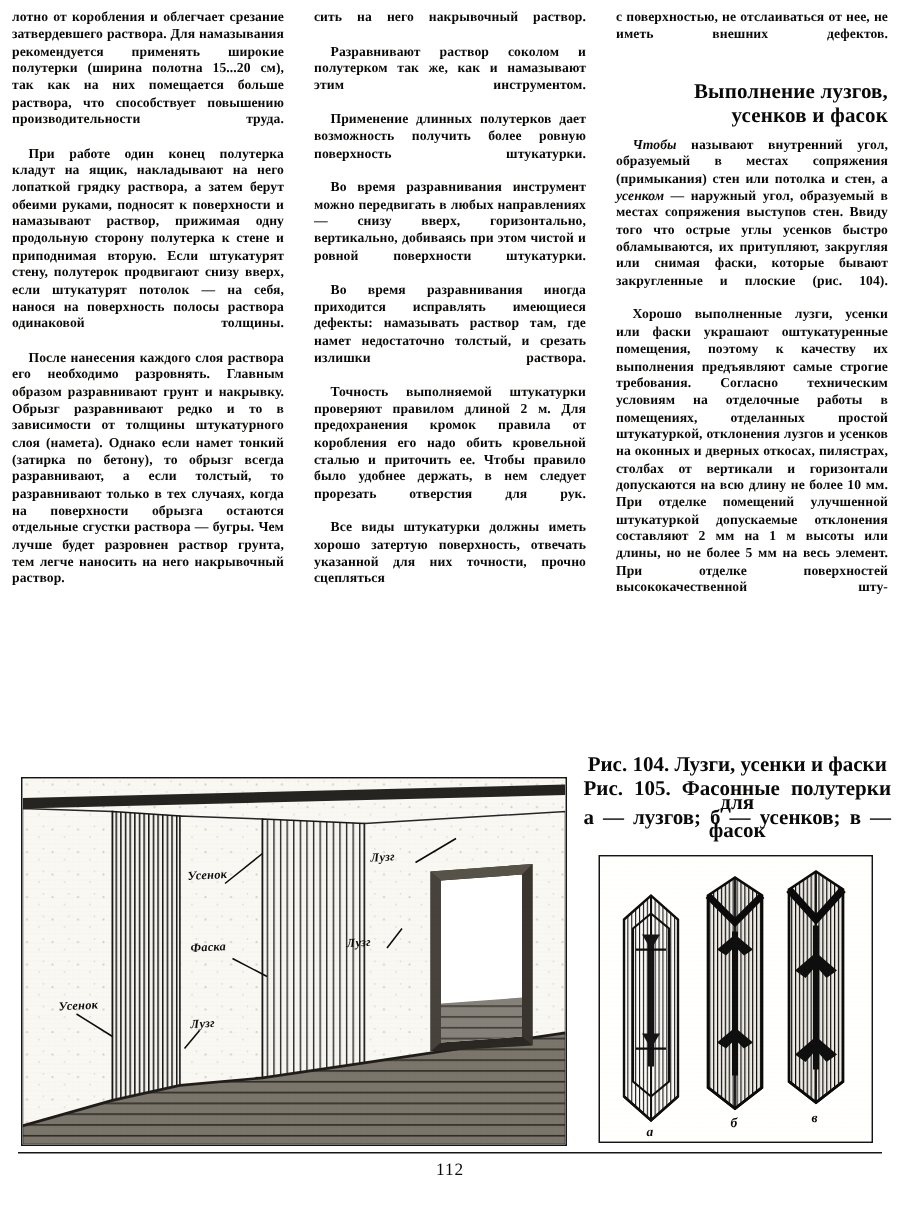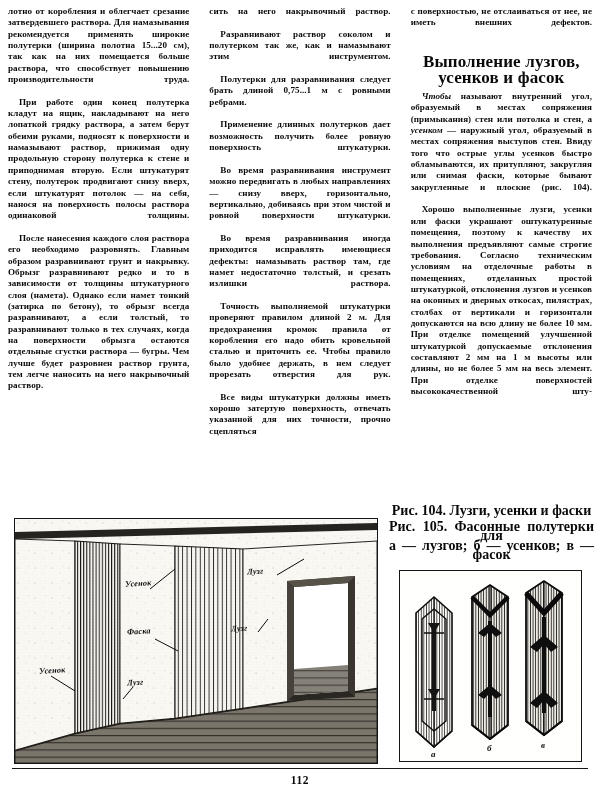--- a/index.html
+++ b/index.html
@@ -65,23 +65,23 @@
   
   .col p::after {
     content: "";
     display: inline-block;
     width: 100%;
   }
 
   
   h2.section-title {
     margin: 14px 0 6px 0;
-    font-size: 17px;
+    font-size: 14px;
     line-height: 15.5px;
-    text-align: center;
+    text-align: right;
     font-weight: 700;
     letter-spacing: .1px;
   }
   h2.section-title .ln { display: block; }
 
   em.it {
     font-style: italic;
     font-weight: 700;
   }
 
@@ -146,41 +146,40 @@
     height: 1.4px;
     background: #1c1c1c;
   }
   #folio {
     position: absolute;
     left: 0;
     top: 774px;
     width: 600px;
     text-align: center;
     font-size: 11.5px;
-    font-weight: 700;
+    font-weight: 400;
     letter-spacing: .6px;
   }
 </style>
 </head>
 <body>
 
 <div id="page"></div>
 
 <div class="cols">
 
   <div class="col">
     <p>лотно от коробления и облегчает срезание затвердевшего раствора. Для намазывания рекомендуется применять широкие полутерки (ширина полотна 15...20 см), так как на них помещается больше раствора, что способствует повышению производительности труда.</p>
     <p class="ind">При работе один конец полутерка кладут на ящик, накладывают на него лопаткой грядку раствора, а затем берут обеими руками, подносят к поверхности и намазывают раствор, прижимая одну продольную сторону полутерка к стене и приподнимая вторую. Если штукатурят стену, полутерок продвигают снизу вверх, если штукатурят потолок — на себя, нанося на поверхность полосы раствора одинаковой толщины.</p>
     <p class="ind">После нанесения каждого слоя раствора его необходимо разровнять. Главным образом разравнивают грунт и накрывку. Обрызг разравнивают редко и то в зависимости от толщины штукатурного слоя (намета). Однако если намет тонкий (затирка по бетону), то обрызг всегда разравнивают, а если толстый, то разравнивают только в тех случаях, когда на поверхности обрызга остаются отдельные сгустки раствора — бугры. Чем лучше будет разровнен раствор грунта, тем легче наносить на него накрывочный раствор.</p>
   </div>
 
   <div class="col">
     <p>сить на него накрывочный раствор.</p>
     <p class="ind">Разравнивают раствор соколом и полутерком так же, как и намазывают этим инструментом.</p>
-    <p class="ind">Полутерки для разравнивания следует брать длиной 0,75...1 м с ровными ребрами.</p>
     <p class="ind">Применение длинных полутерков дает возможность получить более ровную поверхность штукатурки.</p>
     <p class="ind">Во время разравнивания инструмент можно передвигать в любых направлениях — снизу вверх, горизонтально, вертикально, добиваясь при этом чистой и ровной поверхности штукатурки.</p>
     <p class="ind">Во время разравнивания иногда приходится исправлять имеющиеся дефекты: намазывать раствор там, где намет недостаточно толстый, и срезать излишки раствора.</p>
     <p class="ind">Точность выполняемой штукатурки проверяют правилом длиной 2 м. Для предохранения кромок правила от коробления его надо обить кровельной сталью и приточить ее. Чтобы правило было удобнее держать, в нем следует прорезать отверстия для рук.</p>
     <p class="ind">Все виды штукатурки должны иметь хорошо затертую поверхность, отвечать указанной для них точности, прочно сцепляться</p>
   </div>
 
   <div class="col">
     <p>с поверхностью, не отслаиваться от нее, не иметь внешних дефектов.</p>
     <h2 class="section-title">

